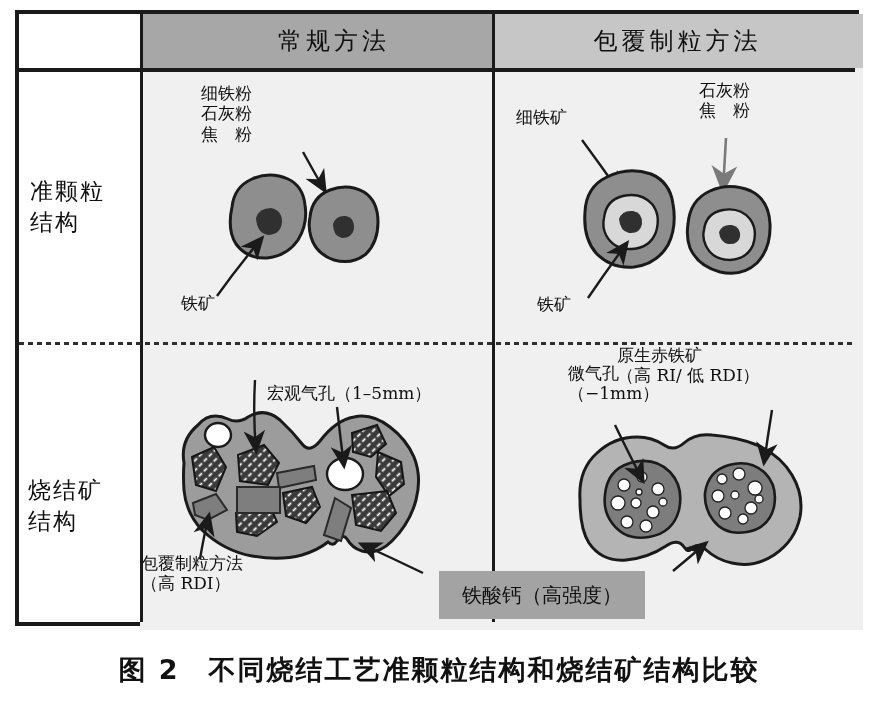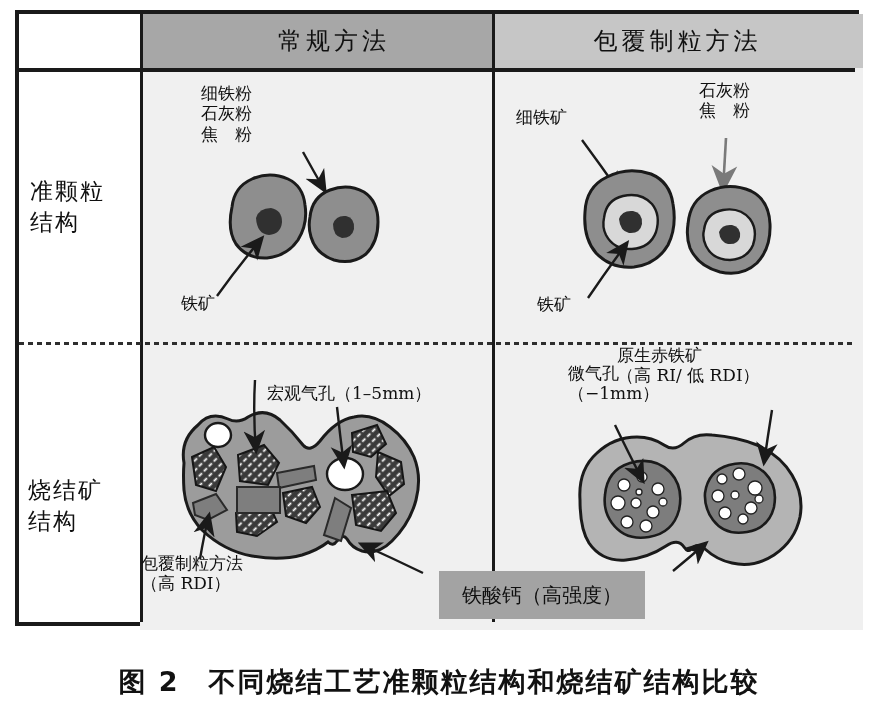--- a/index.html
+++ b/index.html
@@ -38,21 +38,21 @@
   .shell{fill:var(--coating-sinter-shell);stroke:var(--border);stroke-width:3;}
   .inner{fill:var(--coating-sinter-inner);stroke:var(--border);stroke-width:2.6;}
   .pore{fill:#ffffff;stroke:var(--border);stroke-width:2.4;}
   .dot{fill:#ffffff;stroke:#222;stroke-width:1.3;}
   .gph{fill:var(--gray-phase);stroke:#2a2a2a;stroke-width:2;}
   .hat{fill:url(#hatch);stroke:#161616;stroke-width:2;}
   .ar{stroke:var(--border);stroke-width:2.4;fill:none;marker-end:url(#ah);}
   .arg{stroke:var(--arrow-gray);stroke-width:2.6;fill:none;marker-end:url(#ahg);}
   .caption{position:absolute;left:0;top:652px;width:878px;text-align:center;
            font-family:"DejaVu Sans",sans-serif;font-weight:bold;font-size:27px;
-           letter-spacing:2px;color:#111;margin-top:12px;}
+           letter-spacing:2px;color:#111;}
 </style>
 </head>
 <body>
 
 <svg width="0" height="0" style="position:absolute">
   <defs>
     <marker id="ah" viewBox="0 0 10 10" refX="8.5" refY="5" markerWidth="10" markerHeight="10" orient="auto-start-reverse">
       <path d="M0,0.5 L10,5 L0,9.5 L2.8,5 Z" fill="#1a1a1a"></path>
     </marker>
     <marker id="ahg" viewBox="0 0 10 10" refX="8.5" refY="5" markerWidth="11" markerHeight="11" orient="auto-start-reverse">

